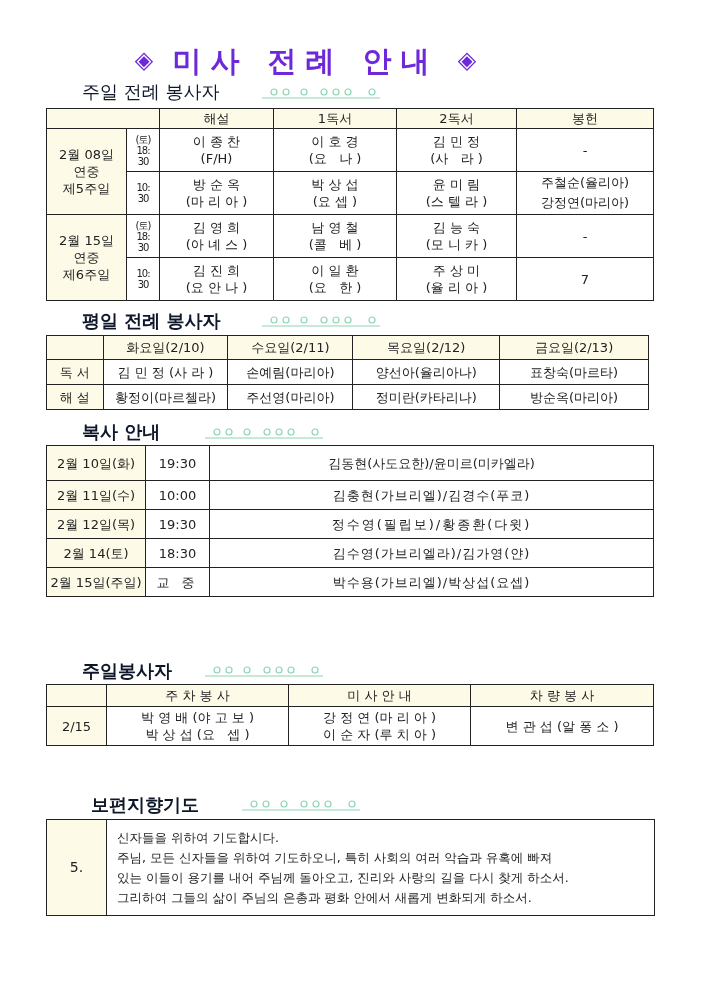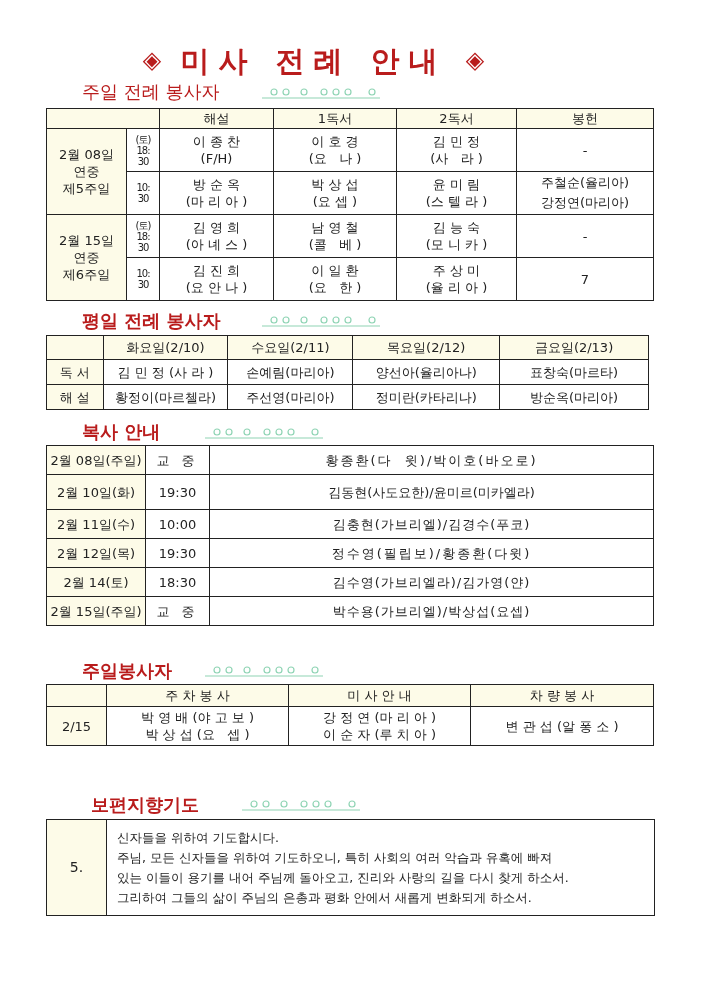--- a/index.html
+++ b/index.html
@@ -1,19 +1,19 @@
 <!DOCTYPE html>
 <html><head>
 <meta charset="utf-8">
 <style>
   html, body { margin:0; padding:0; background:#ffffff; }
   body { width:703px; height:992px; position:relative; font-family:"DejaVu Sans", sans-serif; color:#222; overflow:hidden; }
-  .title { position:absolute; top:42px; left:16px; width:595px; text-align:center; font-size:29px; font-weight:bold; letter-spacing:9px; color:#b91c1c; }
+  .title { position:absolute; top:42px; left:8px; width:595px; text-align:center; font-size:29px; font-weight:bold; letter-spacing:9px; color:#6d28d9; }
   .title .dia { font-size:24px; letter-spacing:0; vertical-align:3px; }
-  .sec { position:absolute; font-size:18px; font-weight:bold; color:#b91c1c; white-space:nowrap; }
+  .sec { position:absolute; font-size:18px; font-weight:bold; color:#0f172a; white-space:nowrap; }
   .sec.light { font-weight:normal; }
   .deco { position:absolute; height:14px; }
   .deco svg { display:block; }
   table { position:absolute; border-collapse:collapse; table-layout:fixed; }
   td { border:1px solid #222; text-align:center; vertical-align:middle; font-size:13px; padding:0; line-height:17px; color:#222; }
   .hd { background:#fdfbe8; }
   .sp { letter-spacing:4px; }
   .time { font-size:10px; line-height:11px; letter-spacing:-1px; }
   .prayer-text { text-align:left; padding:2px 10px; font-size:12.5px; line-height:20px; }
 </style>
@@ -226,25 +226,20 @@
     </svg>
 </div>
 
 <table style="left:46px; top:445px; width:607px;">
   <colgroup>
       <col style="width:99px">
       <col style="width:64px">
       <col style="width:444px">
     </colgroup>
   <tbody>
-      <tr style="height:29px">
-    <td class="hd">2월 08일(주일)</td>
-    <td class="sp">교 중</td>
-    <td class="sp" style="letter-spacing:2px; white-space:pre">황종환(다  윗)/박이호(바오로)</td>
-  </tr>
   <tr style="height:35px">
     <td class="hd">2월 10일(화)</td>
     <td>19:30</td>
     <td>김동현(사도요한)/윤미르(미카엘라)</td>
   </tr>
   <tr style="height:29px">
     <td class="hd">2월 11일(수)</td>
     <td>10:00</td>
     <td style="letter-spacing:1px">김충현(가브리엘)/김경수(푸코)</td>
   </tr>

